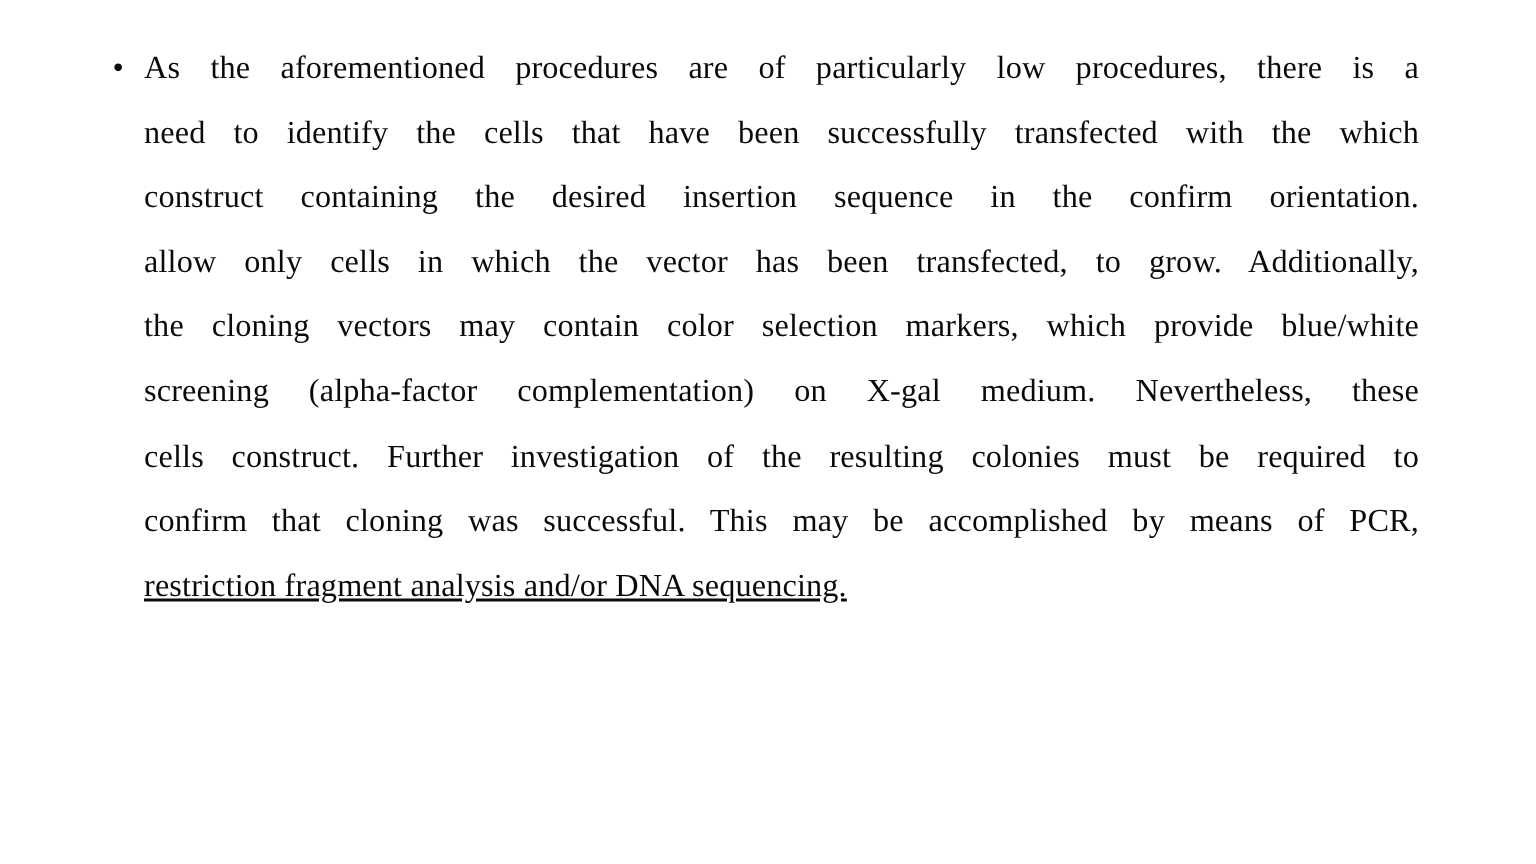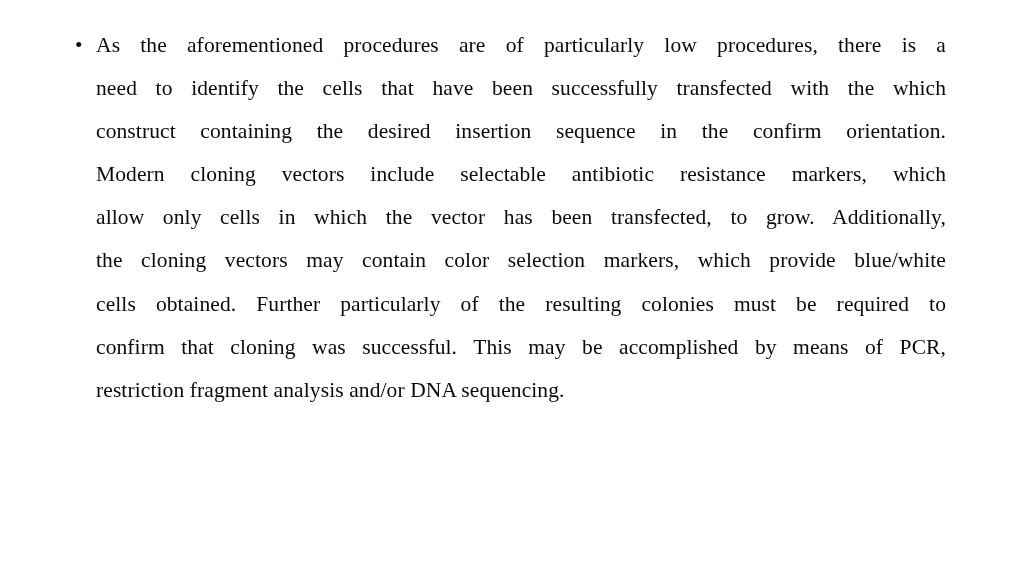--- a/index.html
+++ b/index.html
@@ -33,31 +33,32 @@
     font-size: 21.5px;
     line-height: 43.1px;
     text-align: justify;
     text-align-last: justify;
     white-space: normal;
     letter-spacing: 0.1px;
   }
   .text-line.last-line {
     text-align: center;
     text-align-last: left;
+    text-decoration: underline;
   }
 </style>
 </head>
 <body>
 
 <div class="slide">
   <div class="bullet-item">
     <span class="bullet-marker">•</span>
     <div class="text-line">As the aforementioned procedures are of particularly low procedures, there is a</div>
     <div class="text-line">need to identify the cells that have been successfully transfected with the which</div>
     <div class="text-line">construct containing the desired insertion sequence in the confirm orientation.</div>
-    <div class="text-line">Modern cloning vectors include selectable antibiotic resistance markers, which</div>
     <div class="text-line">allow only cells in which the vector has been transfected, to grow. Additionally,</div>
     <div class="text-line">the cloning vectors may contain color selection markers, which provide blue/white</div>
-    <div class="text-line">cells obtained. Further particularly of the resulting colonies must be required to</div>
+    <div class="text-line">screening (alpha-factor complementation) on X-gal medium. Nevertheless, these</div>
+    <div class="text-line">cells construct. Further investigation of the resulting colonies must be required to</div>
     <div class="text-line">confirm that cloning was successful. This may be accomplished by means of PCR,</div>
     <div class="text-line last-line">restriction fragment analysis and/or DNA sequencing.</div>
   </div>
 </div>
 
 </body></html>

